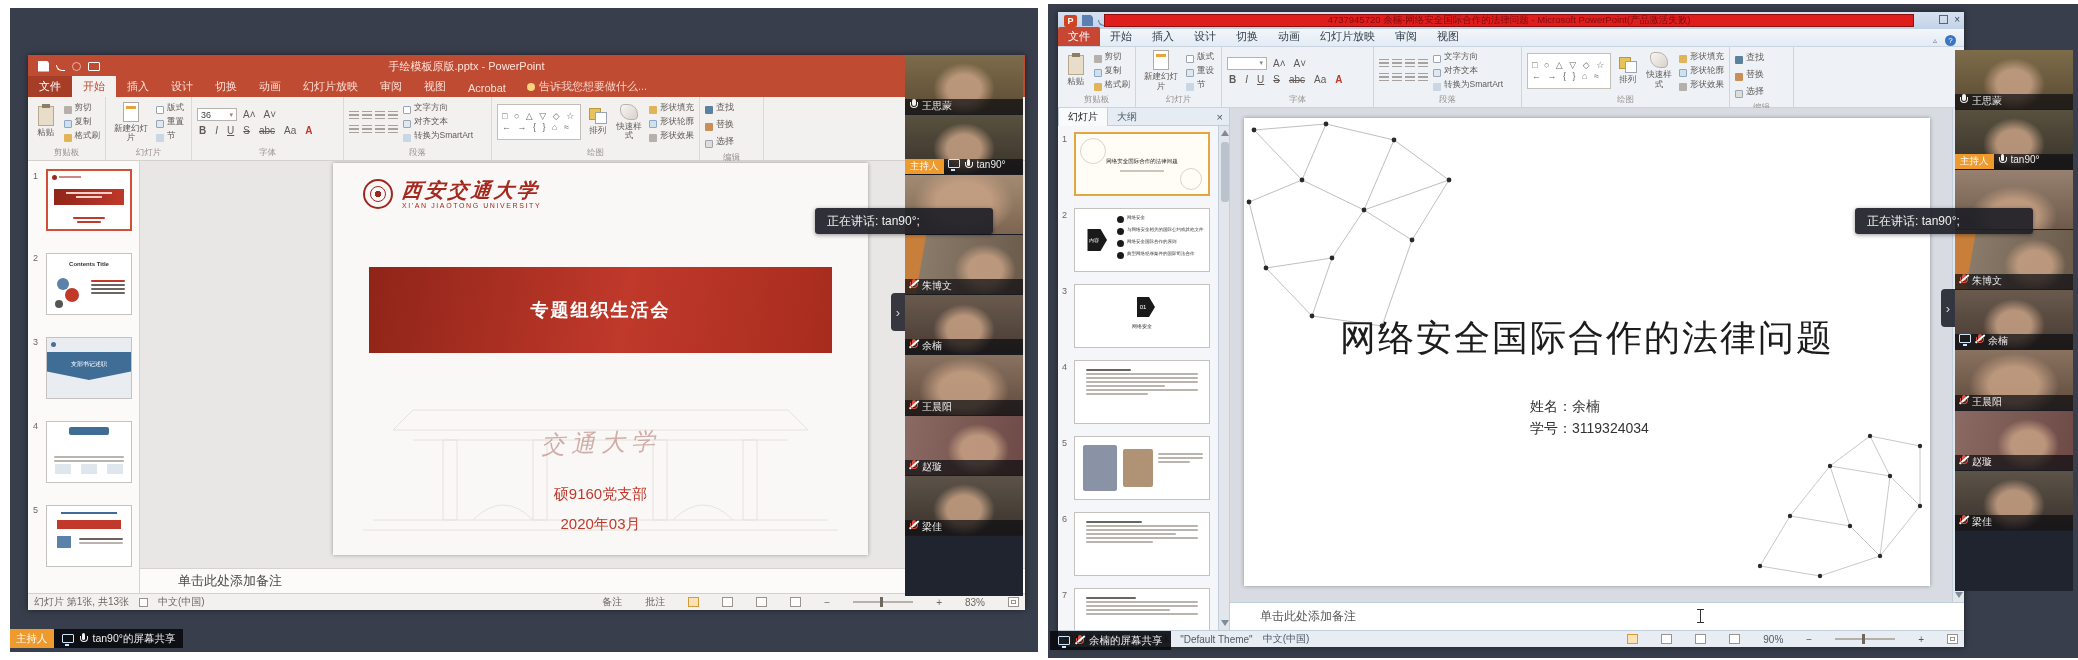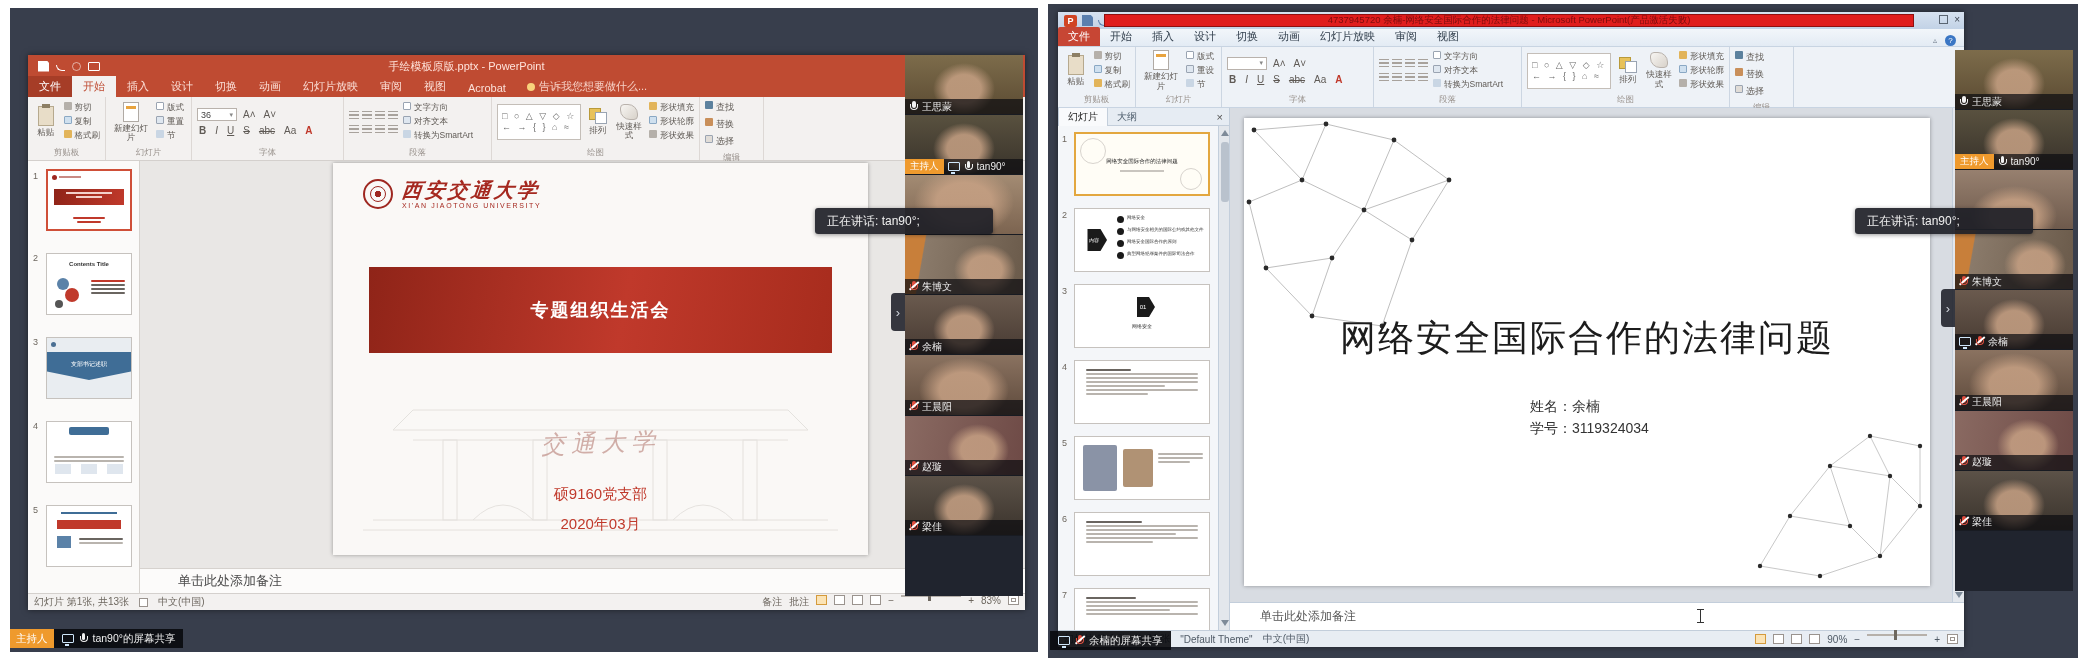--- a/index.html
+++ b/index.html
@@ -47,21 +47,21 @@
   .ribbon{position:absolute;left:0;right:0;display:flex;background:#f3f1f0;border-bottom:1px solid #d4d0cd;}
   #winL .ribbon{top:42px;height:64px;}
   #winR .ribbon{top:35px;height:61px;background:#eef2f7;border-bottom:1px solid #c8d4e2;}
   .rgrp{display:flex;flex-direction:column;border-right:1px solid #ddd8d5;height:100%;}
   #winR .rgrp{border-right:1px solid #ccd6e2;}
   .rgc{flex:1;display:flex;align-items:center;padding:3px 5px;gap:5px;}
   .rgl{text-align:center;font-size:8.5px;color:#9a938e;padding-bottom:1px;}
   .bigbtn{display:flex;flex-direction:column;align-items:center;width:40px;gap:2px;}
   .blab{font-size:8.5px;color:#5f5a55;text-align:center;line-height:1.1;}
   .rcol{display:flex;flex-direction:column;gap:2px;}
-  .sbtn{display:flex;align-items:flex-start;gap:3px;font-size:8.5px;color:#5f5a55;white-space:nowrap;}
+  .sbtn{display:flex;align-items:flex-end;gap:3px;font-size:8.5px;color:#5f5a55;white-space:nowrap;}
   .mini{width:8px;height:8px;display:inline-block;border-radius:1px;}
   .ic-clipboard{width:16px;height:20px;background:#e8ddc8;border:1px solid #b6a98e;position:relative;}
   .ic-clipboard::before{content:"";position:absolute;left:3px;top:-3px;width:8px;height:4px;background:#8d7f64;}
   .ic-newslide{width:16px;height:20px;background:#fff;border:1px solid #b0aaa4;position:relative;}
   .ic-newslide::before{content:"";position:absolute;left:2px;top:3px;right:2px;height:3px;background:#e8a33e;}
   .m-cut{background:#b5b0aa;}
   .m-copy{background:#cfe0ef;border:1px solid #8aa8c4;}
   .m-brush{background:#e2b45a;}
   .m-layout{background:#fff;border:1px solid #9aa4b2;}
   .m-reset{background:#dfe7f0;border:1px solid #9aa4b2;}
@@ -131,21 +131,21 @@
 
   
   .notes{background:#fcfbfa;border-top:1px solid #d6d2ce;display:flex;align-items:center;font-size:13px;color:#4a4a4a;}
   #winL .notes{position:absolute;left:112px;right:0;bottom:17px;height:25px;padding-left:38px;}
   #winR .notesR{height:28px;background:#fff;border-top:1px solid #c3cedb;display:flex;align-items:center;padding-left:30px;font-size:12px;color:#555;position:relative;}
   .ibeam{position:absolute;left:470px;top:6px;width:1px;height:14px;background:#333;}
   .ibeam::before,.ibeam::after{content:"";position:absolute;left:-3px;width:7px;height:1px;background:#333;}
   .ibeam::after{bottom:0;}
   .statusbar{position:absolute;left:0;right:0;bottom:0;height:17px;background:#f3f1f0;border-top:1px solid #d4d0cd;display:flex;align-items:center;font-size:10px;color:#6d675f;padding:0 6px;gap:10px;}
   #winR .statusbar{background:#e8edf3;border-top:1px solid #c3cedb;color:#4f5a66;}
-  .st-right{margin-left:auto;display:flex;align-items:flex-start;gap:7px;}
+  .st-right{margin-left:auto;display:flex;align-items:center;gap:23px;}
   .viewic{width:11px;height:10px;border:1px solid #9a938e;background:#fff;}
   .viewic.on{border-color:#d49a3c;background:#fbe3b5;}
   .zslider{width:60px;height:2px;background:#b6b0aa;position:relative;}
   .zthumb{position:absolute;left:45%;top:-4px;width:3px;height:10px;background:#6d675f;}
   .fitic{width:11px;height:10px;border:1px solid #9a938e;background:#fff;position:relative;}
   .fitic::before{content:"";position:absolute;inset:2px;border:1px dashed #9a938e;}
 
   
   .strip{position:absolute;width:118px;display:flex;flex-direction:column;background:#20242e;}
   #stripL{left:895px;top:47px;height:541px;}
@@ -156,21 +156,21 @@
   .v2{background:linear-gradient(180deg,#59513f,#38322a);}
   .v3{background:linear-gradient(180deg,#a38b73,#7c6450);}
   .v3r{background:linear-gradient(180deg,#97806f,#6e5a4c);}
   .v4{background:linear-gradient(180deg,#4c463c,#2e2a24);}
   .v4r{background:linear-gradient(180deg,#8a7260,#64503f);}
   .v5{background:linear-gradient(100deg,#c87f3a 0 16%,#8a7a6a 17%,#6a5a4a);padding-left:48px;}
   .v6{background:linear-gradient(180deg,#6a5a4e,#473a32);}
   .v7{background:linear-gradient(180deg,#8a7260,#5e4a3c);text-decoration:underline;}
   .v8{background:linear-gradient(100deg,#8a6a62,#6e4a46);}
   .v9{background:linear-gradient(180deg,#5c5248,#3a332c);}
-  .vlabel{position:absolute;left:0;right:0;bottom:0;height:15px;background:rgba(12,13,16,.72);display:flex;align-items:center;gap:4px;padding:0 4px;}
+  .vlabel{position:absolute;left:0;right:0;bottom:0;height:15px;background:rgba(12,13,16,.72);display:flex;align-items:flex-start;gap:4px;padding:0 4px;}
   .vname{color:#ececec;font-size:10px;white-space:nowrap;overflow:hidden;}
   .chip-host{background:#ef9a2d;color:#fff;font-size:9.5px;height:15px;display:flex;align-items:center;padding:0 5px;margin-left:-4px;}
   .mic{position:relative;width:9px;height:12px;flex:0 0 auto;}
   .mic::before{content:"";position:absolute;left:3px;top:0;width:3.5px;height:7px;border-radius:2px;background:#f2f2f2;}
   .mic::after{content:"";position:absolute;left:1px;top:3px;width:6px;height:5px;border:1px solid #f2f2f2;border-top:none;border-radius:0 0 5px 5px;}
   .mic.muted::before{background:#e04f3f;}
   .mic.muted::after{border-color:#e04f3f;}
   .mic.muted .slash{position:absolute;left:-1px;top:4px;width:12px;height:1.5px;background:#fff;transform:rotate(-40deg);}
   .mini-mon{width:12px;height:9px;border:1.5px solid #cfe6fa;border-radius:1px;position:relative;flex:0 0 auto;}
   .mini-mon::after{content:"";position:absolute;left:2.5px;bottom:-3.5px;width:4px;height:2px;background:#cfe6fa;}

